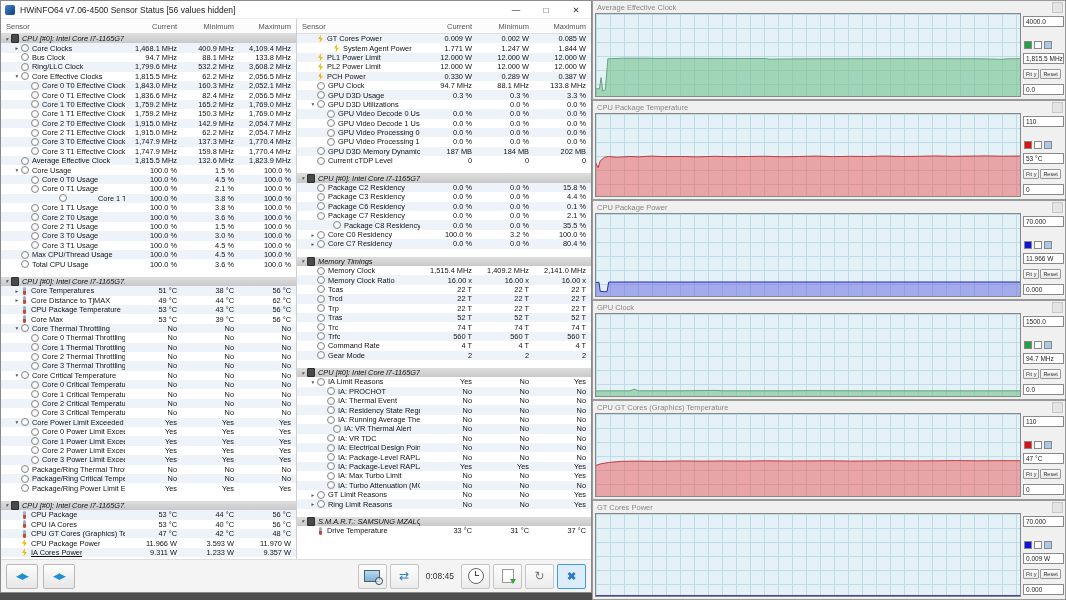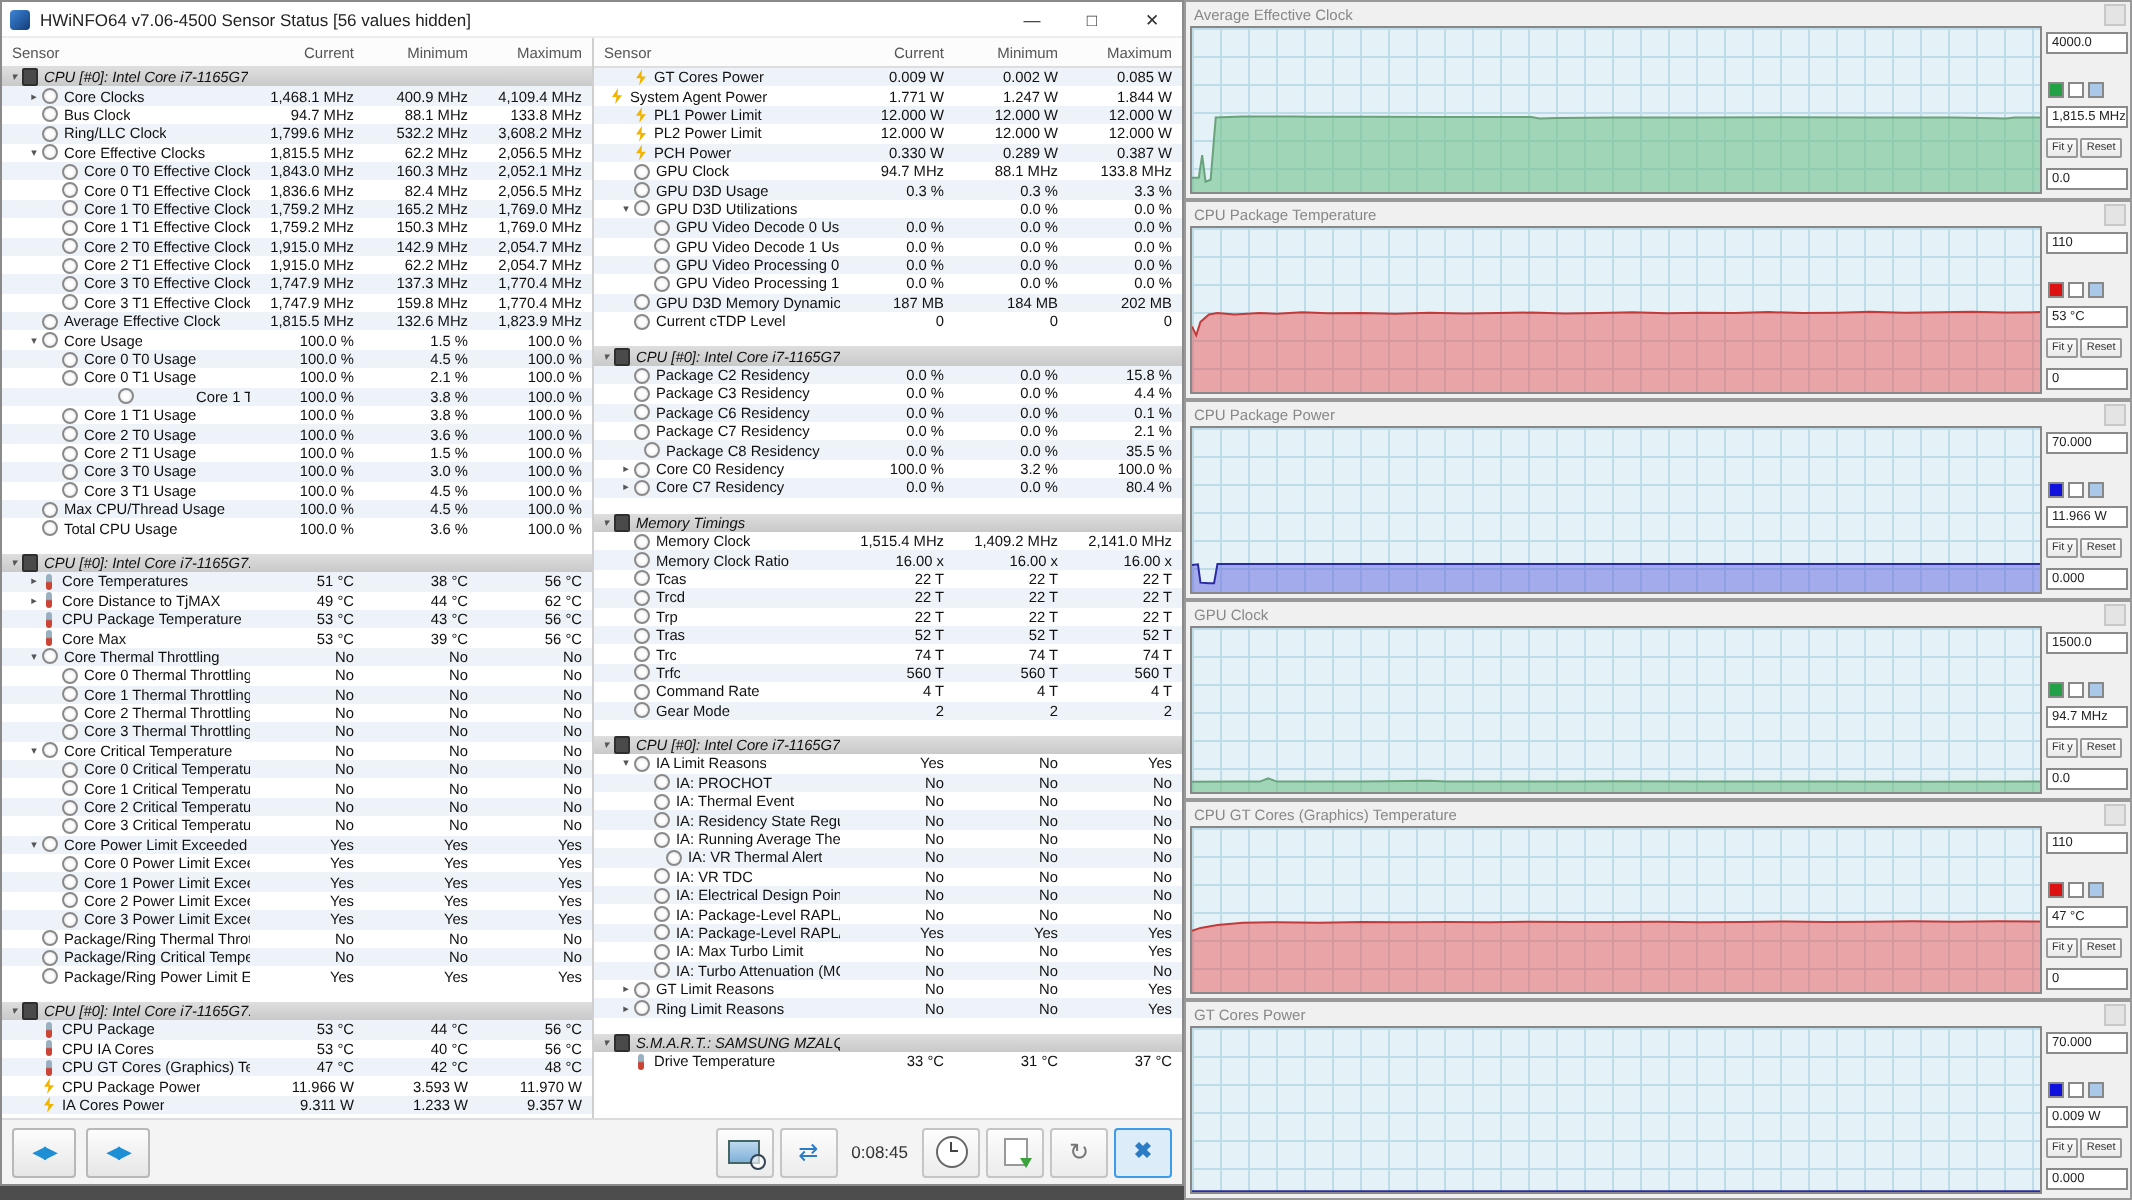--- a/index.html
+++ b/index.html
@@ -644,21 +644,21 @@
           <span class="cell name" style="padding-left: 12px;">
             <span class="chev"></span>
             <span class="ic ic-pwr"></span>
             <span class="lbl">CPU Package Power</span>
           </span>
           <span class="cell v">11.966 W</span>
           <span class="cell v">3.593 W</span>
           <span class="cell v">11.970 W</span>
         </div>
         <div class="srow alt">
-          <span class="cell name" style="padding-left: 12px;">
+          <span class="cell name" style="padding-left: 12px; text-decoration: underline;">
             <span class="chev"></span>
             <span class="ic ic-pwr"></span>
             <span class="lbl">IA Cores Power</span>
           </span>
           <span class="cell v">9.311 W</span>
           <span class="cell v">1.233 W</span>
           <span class="cell v">9.357 W</span>
         </div>
       </div>
     <div class="pane" id="right-pane">
@@ -672,21 +672,21 @@
           <span class="cell name" style="padding-left: 12px;">
             <span class="chev"></span>
             <span class="ic ic-pwr"></span>
             <span class="lbl">GT Cores Power</span>
           </span>
           <span class="cell v">0.009 W</span>
           <span class="cell v">0.002 W</span>
           <span class="cell v">0.085 W</span>
         </div>
         <div class="srow">
-          <span class="cell name" style="padding-left: 0;">
+          <span class="cell name" style="padding-left: 28px;">
             <span class="chev"></span>
             <span class="ic ic-pwr"></span>
             <span class="lbl">System Agent Power</span>
           </span>
           <span class="cell v">1.771 W</span>
           <span class="cell v">1.247 W</span>
           <span class="cell v">1.844 W</span>
         </div>
         <div class="srow alt">
           <span class="cell name" style="padding-left: 12px;">
@@ -853,21 +853,21 @@
           <span class="cell name" style="padding-left: 12px;">
             <span class="chev"></span>
             <span class="ic ic-clk"></span>
             <span class="lbl">Package C7 Residency</span>
           </span>
           <span class="cell v">0.0 %</span>
           <span class="cell v">0.0 %</span>
           <span class="cell v">2.1 %</span>
         </div>
         <div class="srow alt">
-          <span class="cell name" style="padding-left: 17px;">
+          <span class="cell name" style="padding-left: 28px;">
             <span class="chev"></span>
             <span class="ic ic-clk"></span>
             <span class="lbl">Package C8 Residency</span>
           </span>
           <span class="cell v">0.0 %</span>
           <span class="cell v">0.0 %</span>
           <span class="cell v">35.5 %</span>
         </div>
         <div class="srow">
           <span class="cell name" style="padding-left: 12px;">

